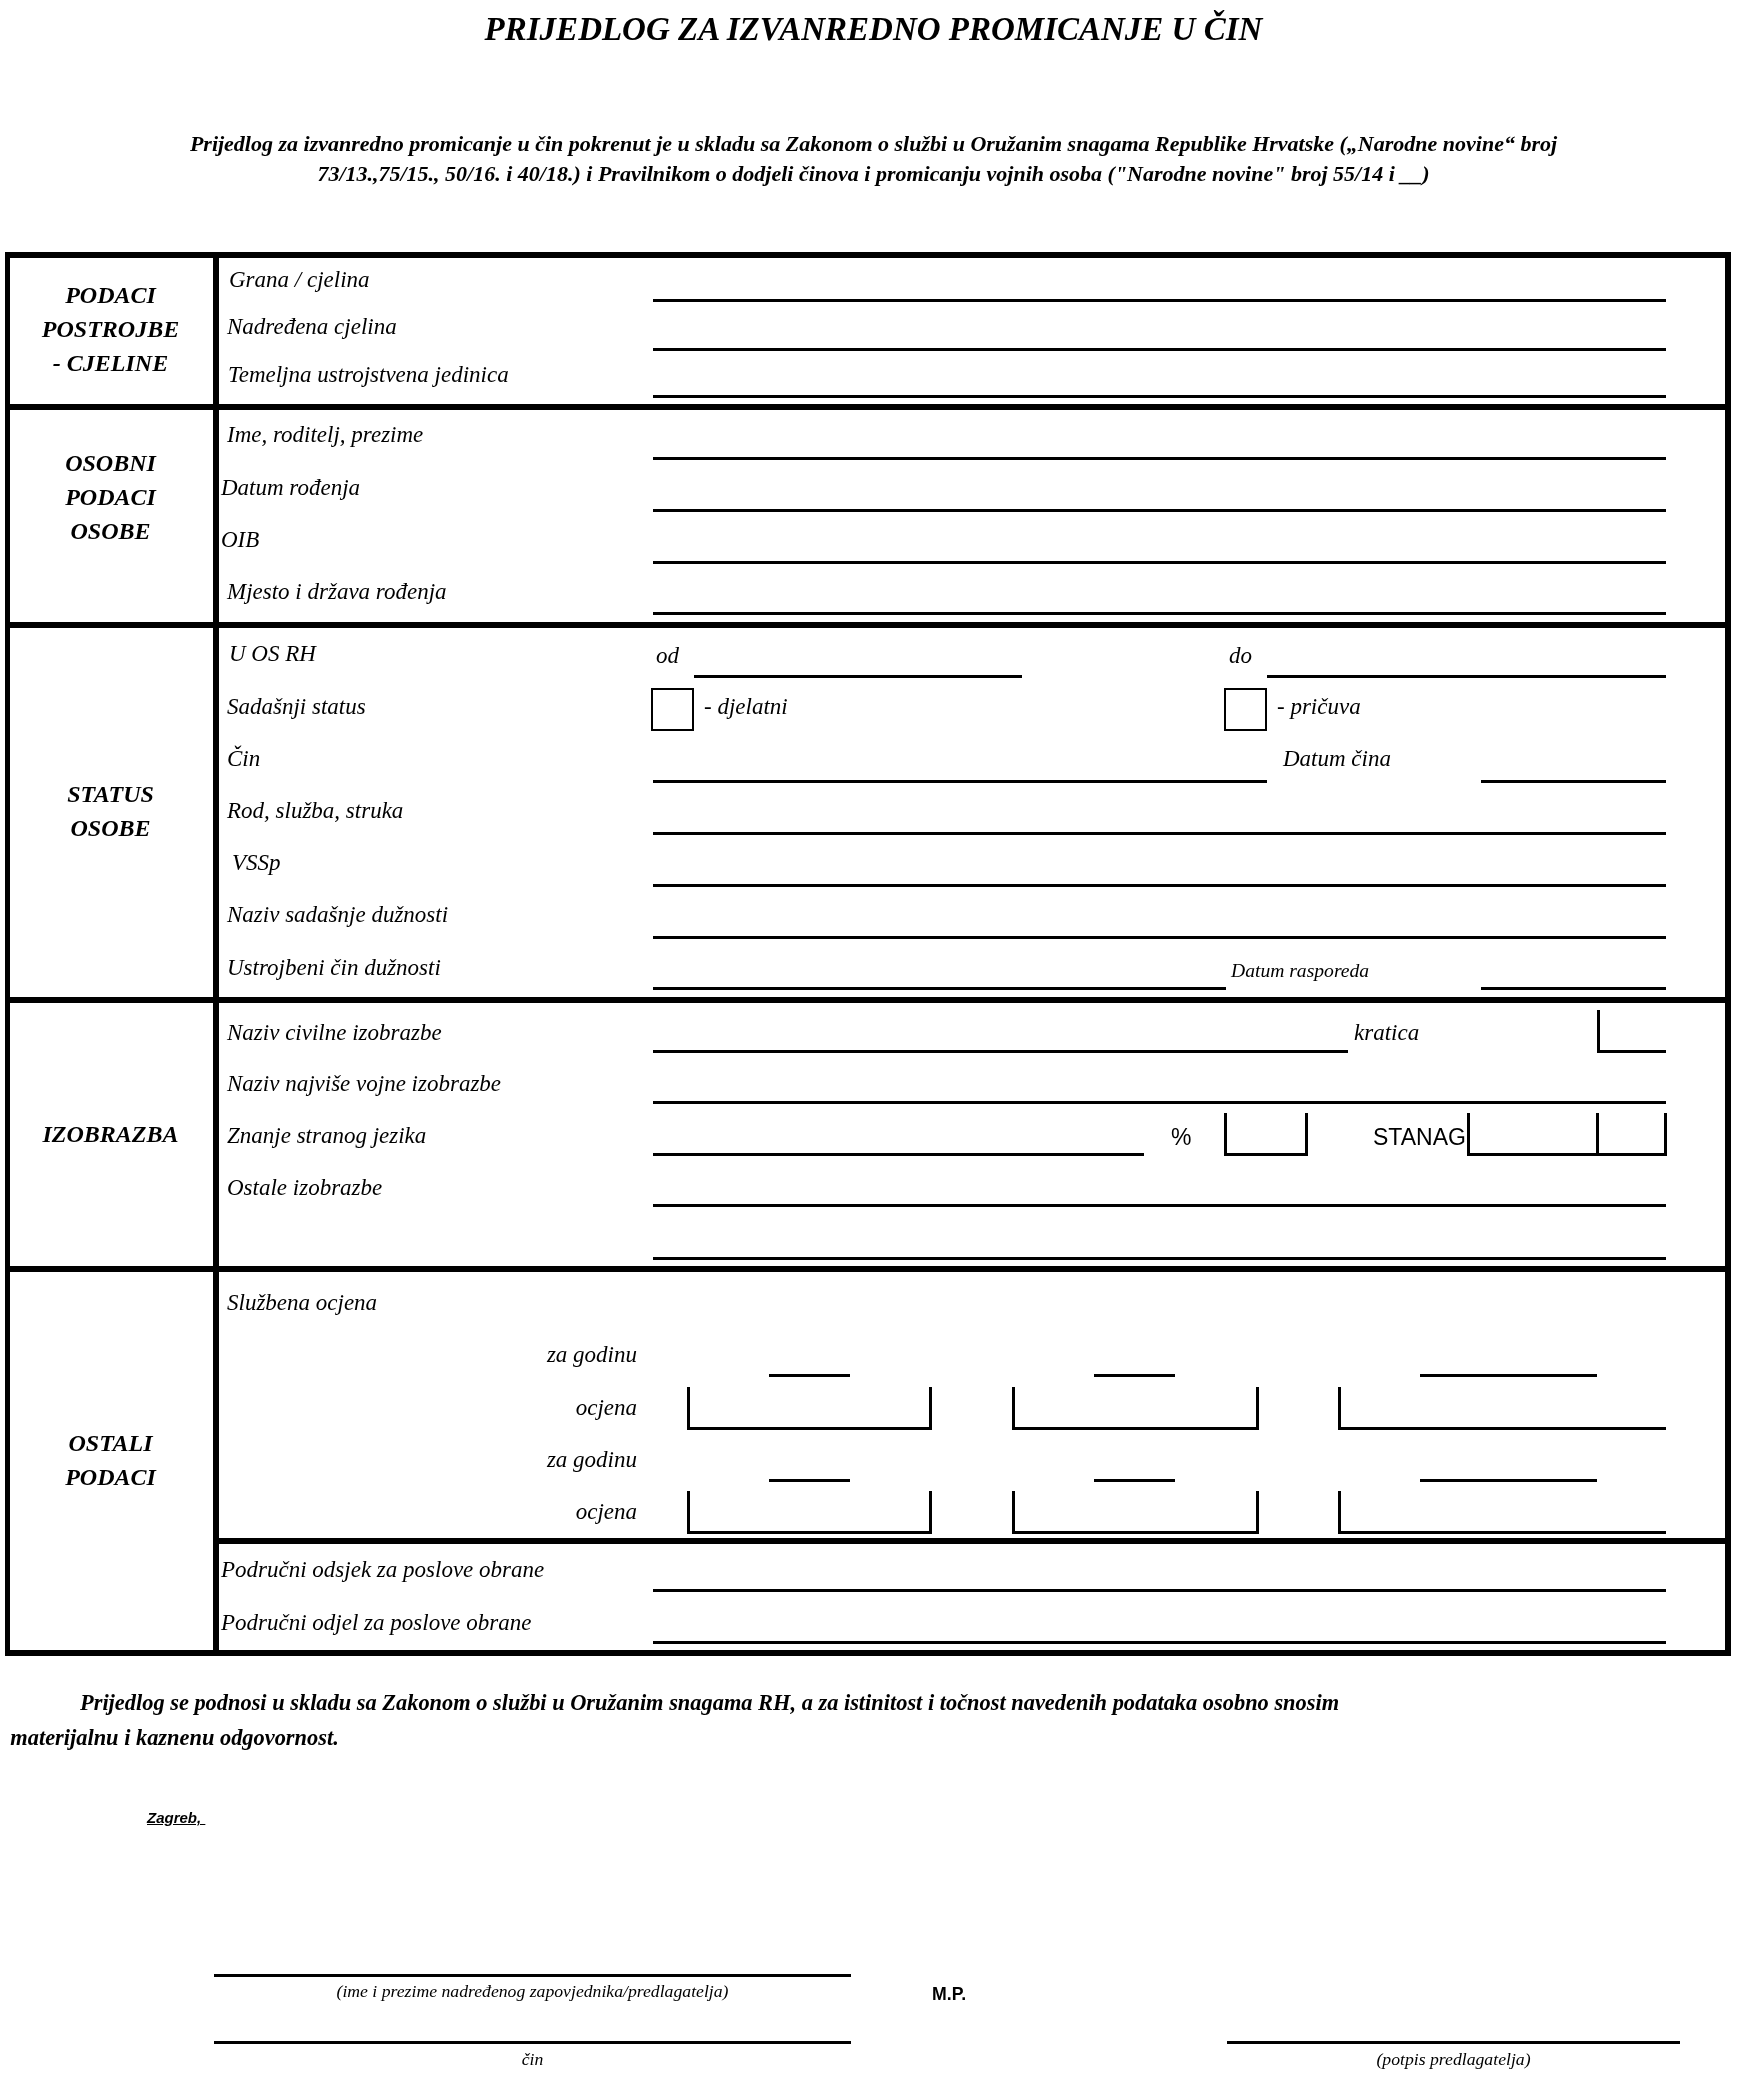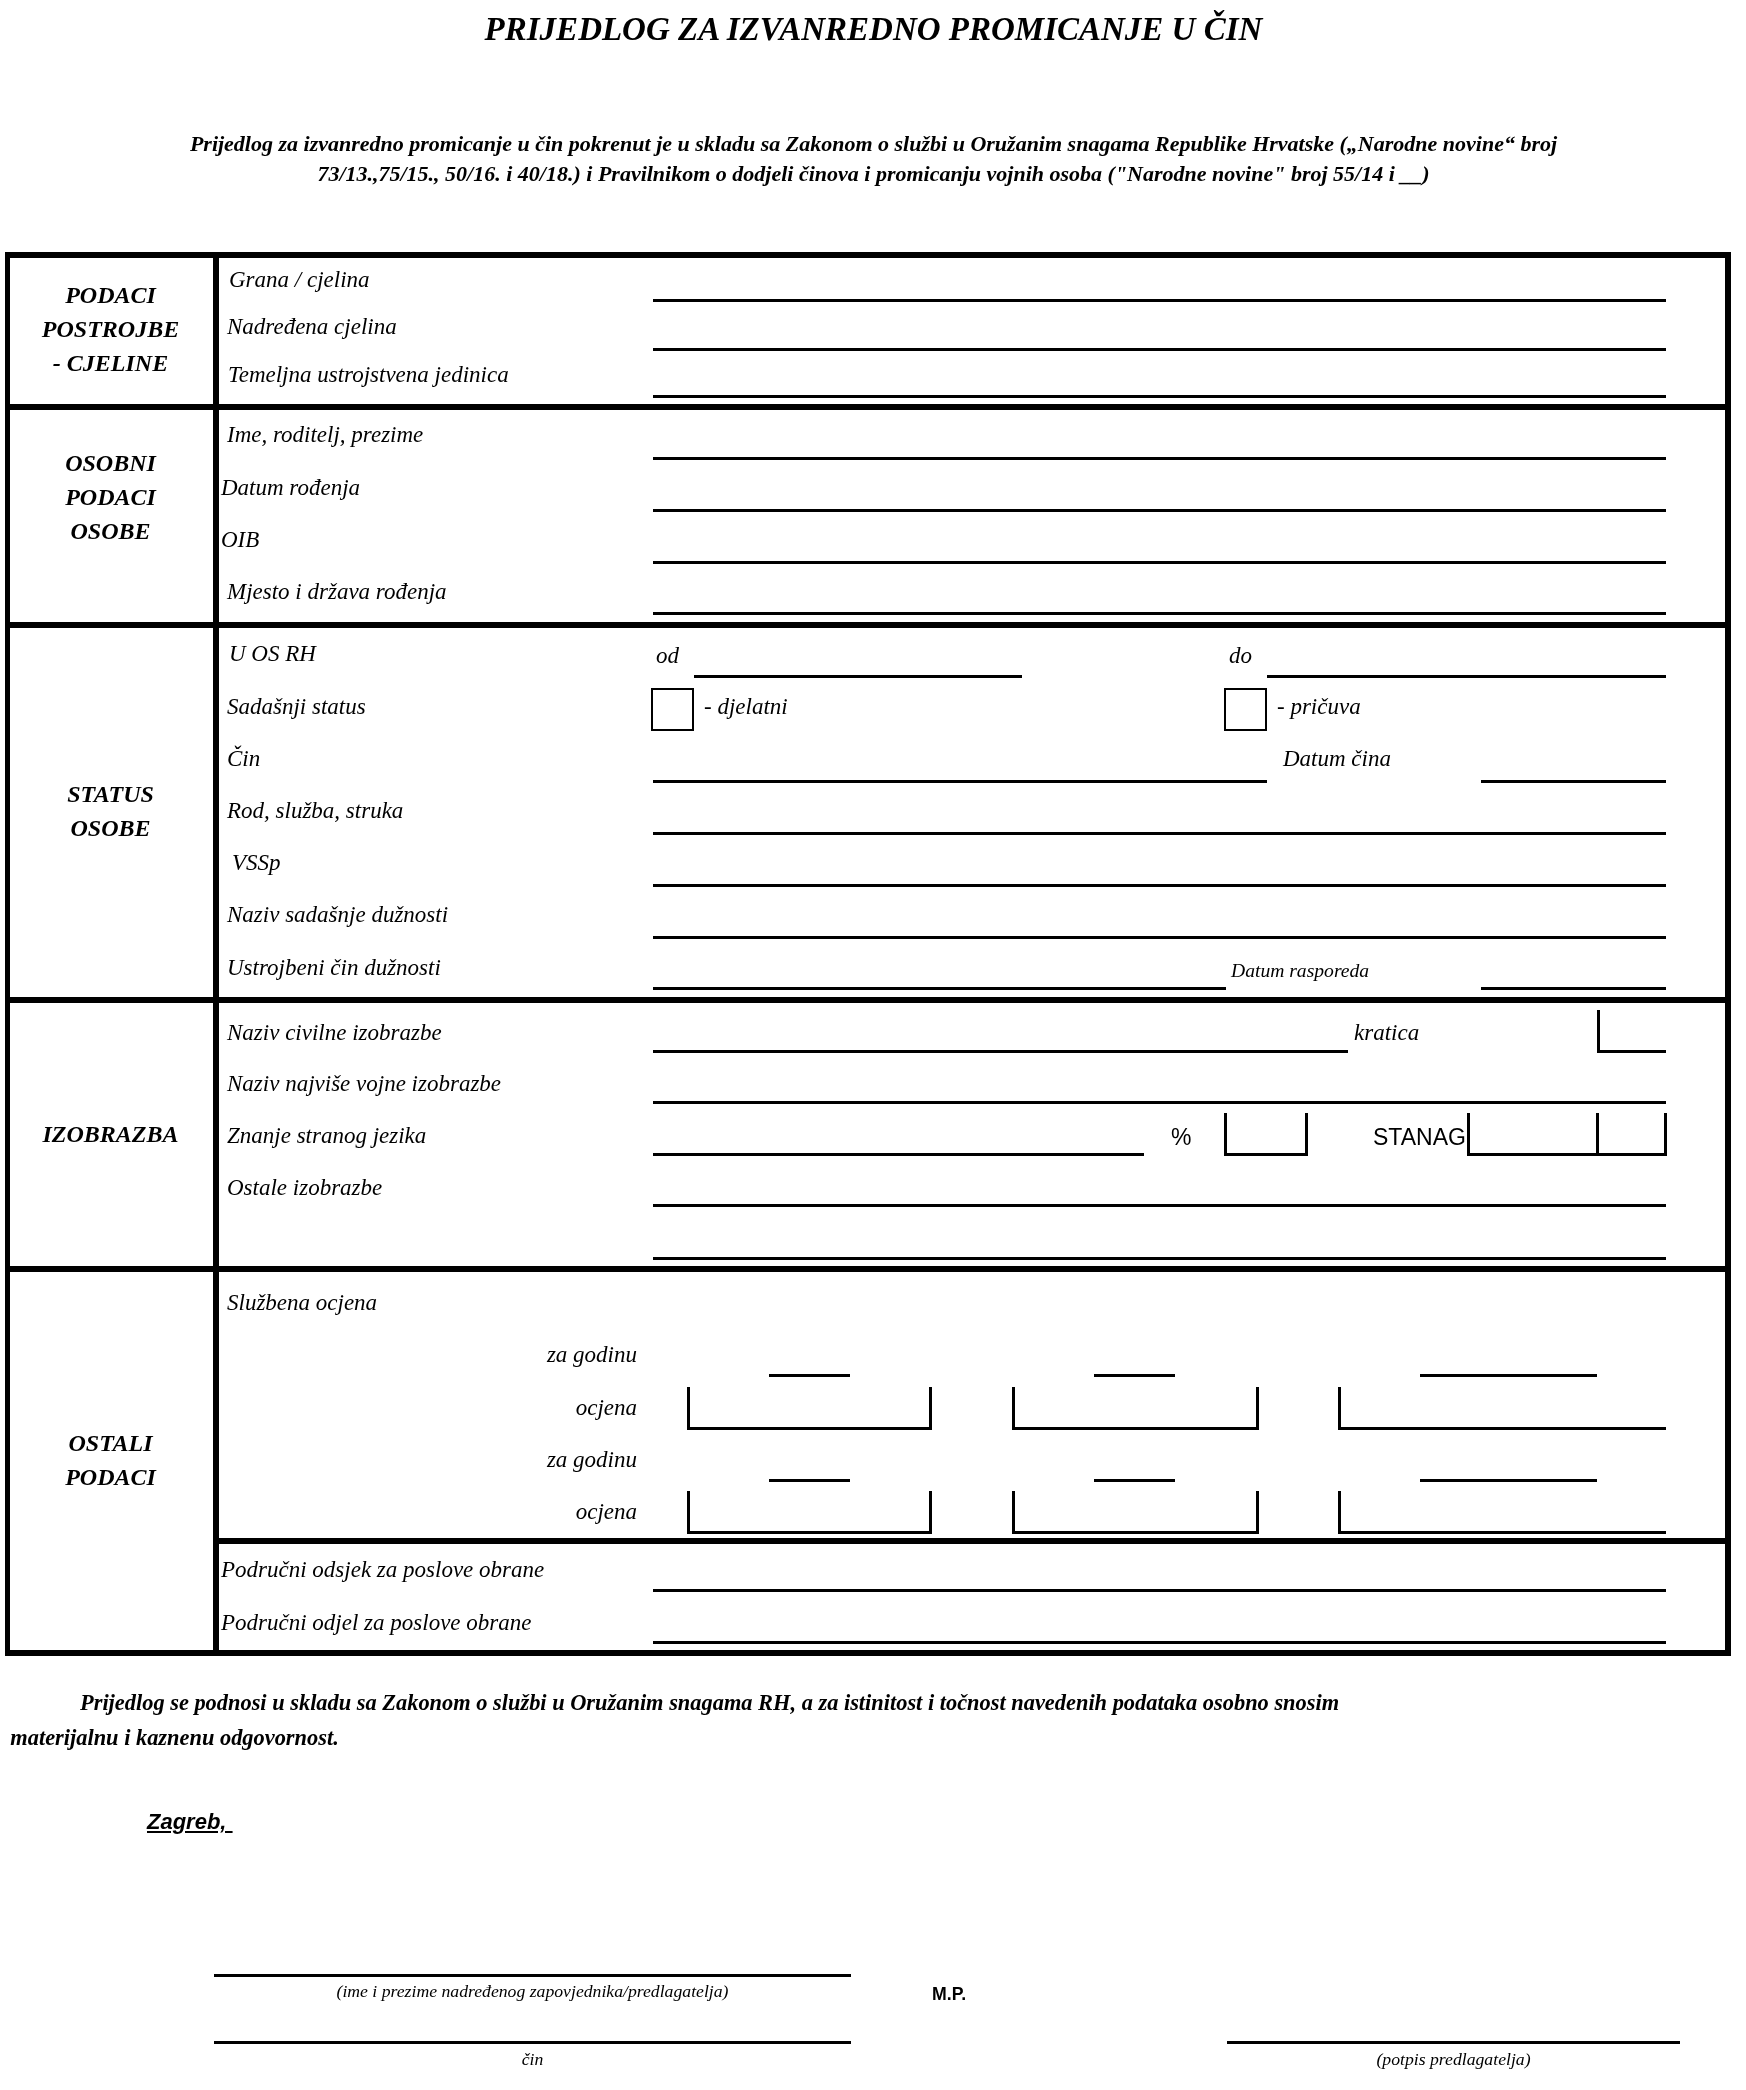--- a/index.html
+++ b/index.html
@@ -169,21 +169,21 @@
 <div class="hl" style="left:1338px; width:328px; top:1531px;"></div>
 
 <div class="abs it lbl" style="left:221px; top:1557px;">Područni odsjek za poslove obrane</div>
 <div class="hl" style="left:653px; width:1013px; top:1589px;"></div>
 <div class="abs it lbl" style="left:221px; top:1610px;">Područni odjel za poslove obrane</div>
 <div class="hl" style="left:653px; width:1013px; top:1641px;"></div>
 
 <div class="abs bi foot" style="left:80px; top:1690px;">Prijedlog se podnosi u skladu sa Zakonom o službi u Oružanim snagama RH, a za istinitost i točnost navedenih podataka osobno snosim</div>
 <div class="abs bi foot" style="left:10.3px; top:1725px;">materijalnu i kaznenu odgovornost.</div>
 
-<div class="abs sans" style="left:147px; top:1809px; font-size:22px; font-weight:bold; font-style:italic; text-decoration:underline; white-space:pre;">Zagreb, </div>
+<div class="abs sans" style="left:147px; top:1809px; font-size:15px; font-weight:bold; font-style:italic; text-decoration:underline; white-space:pre;">Zagreb, </div>
 
 <div class="hl" style="left:214px; width:637px; top:1974px;"></div>
 <div class="abs it" style="left:214px; width:637px; top:1981px; text-align:center; font-size:17.7px;">(ime i prezime nadređenog zapovjednika/predlagatelja)</div>
 <div class="abs sans" style="left:932px; top:1984px; font-size:17.7px; font-weight:bold;">M.P.</div>
 <div class="hl" style="left:214px; width:637px; top:2041px;"></div>
 <div class="abs it" style="left:214px; width:637px; top:2049px; text-align:center; font-size:17.7px;">čin</div>
 <div class="hl" style="left:1227px; width:453px; top:2041px;"></div>
 <div class="abs it" style="left:1227px; width:453px; top:2049px; text-align:center; font-size:17.7px;">(potpis predlagatelja)</div>
 
 

